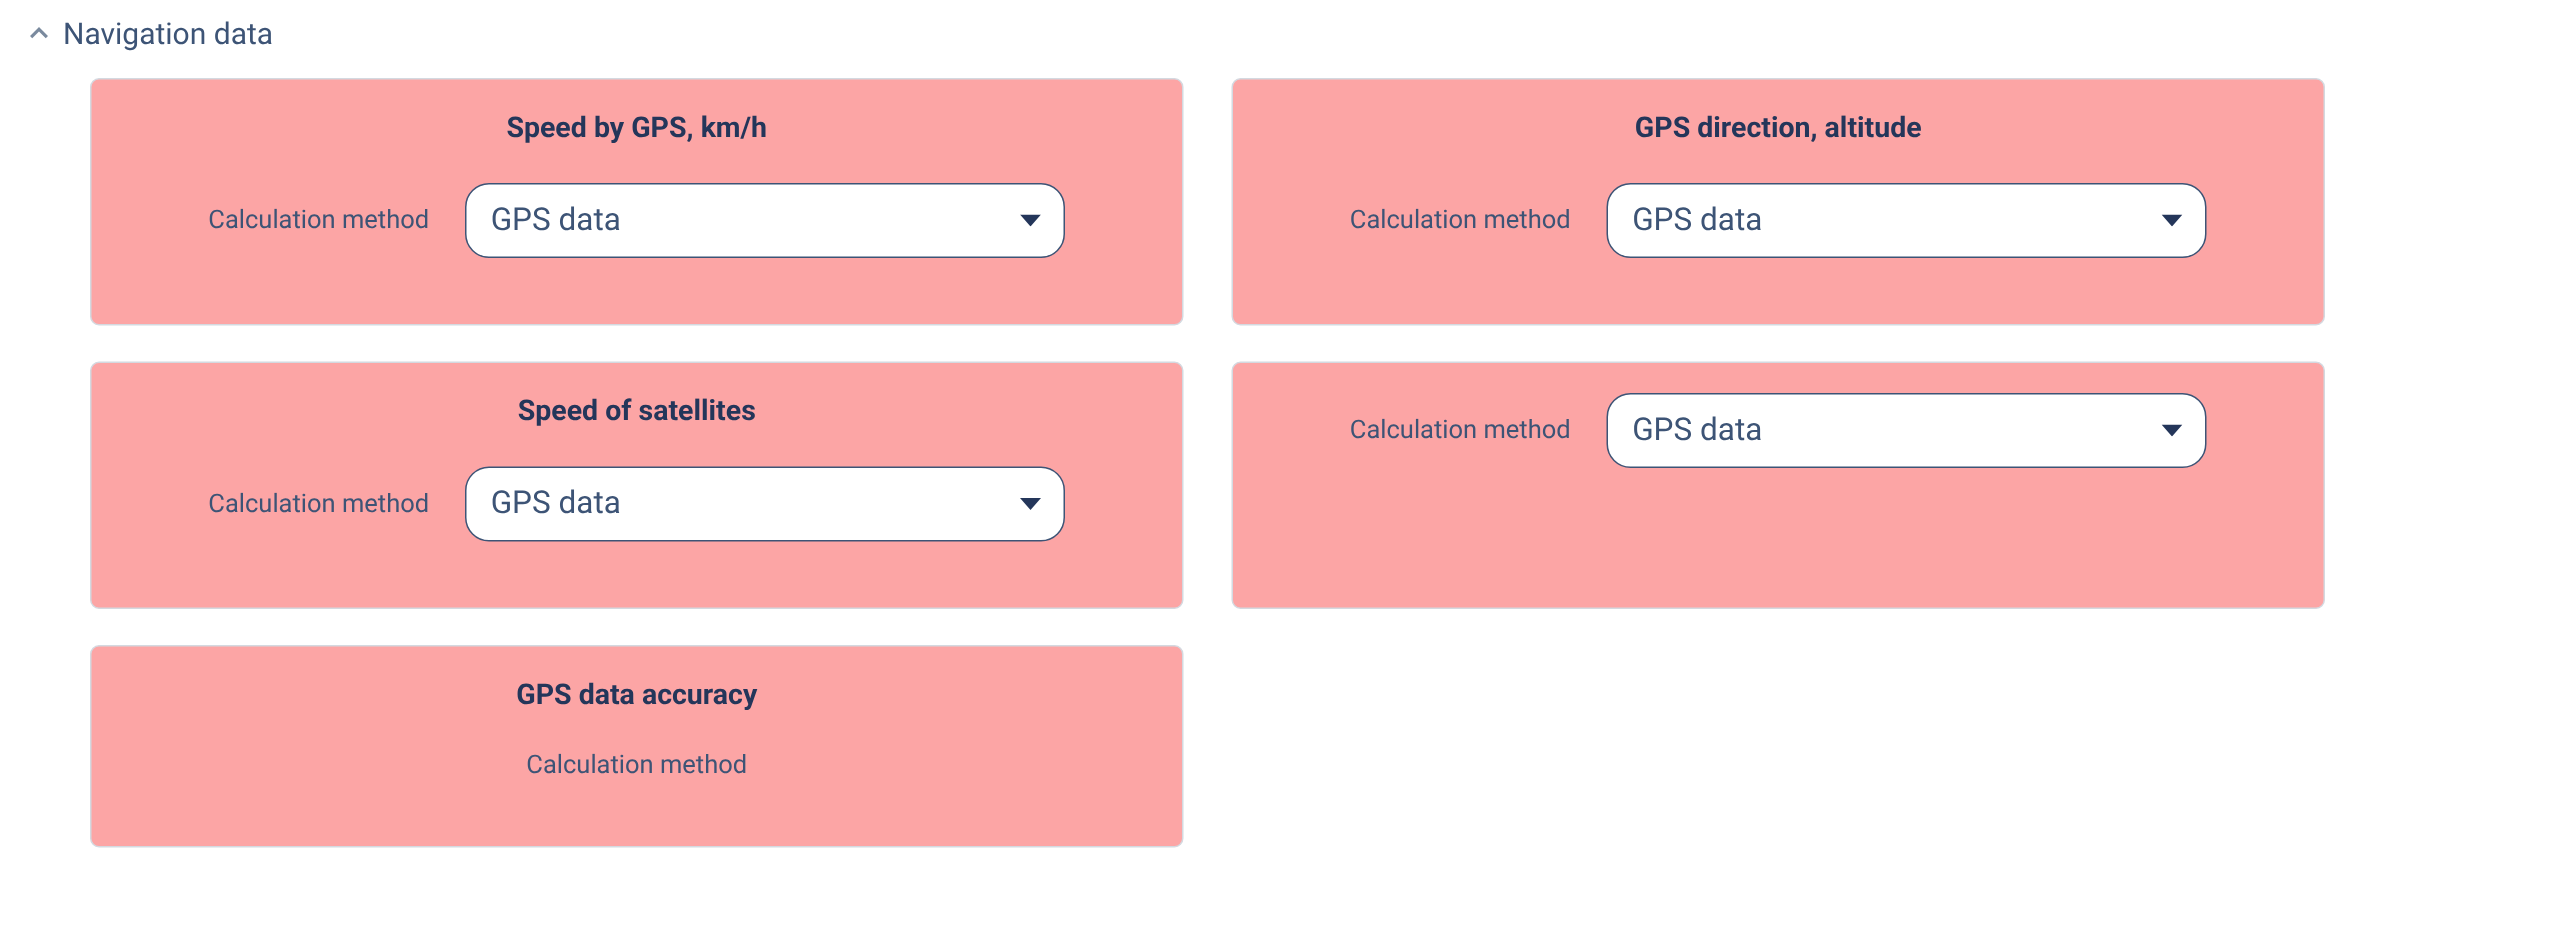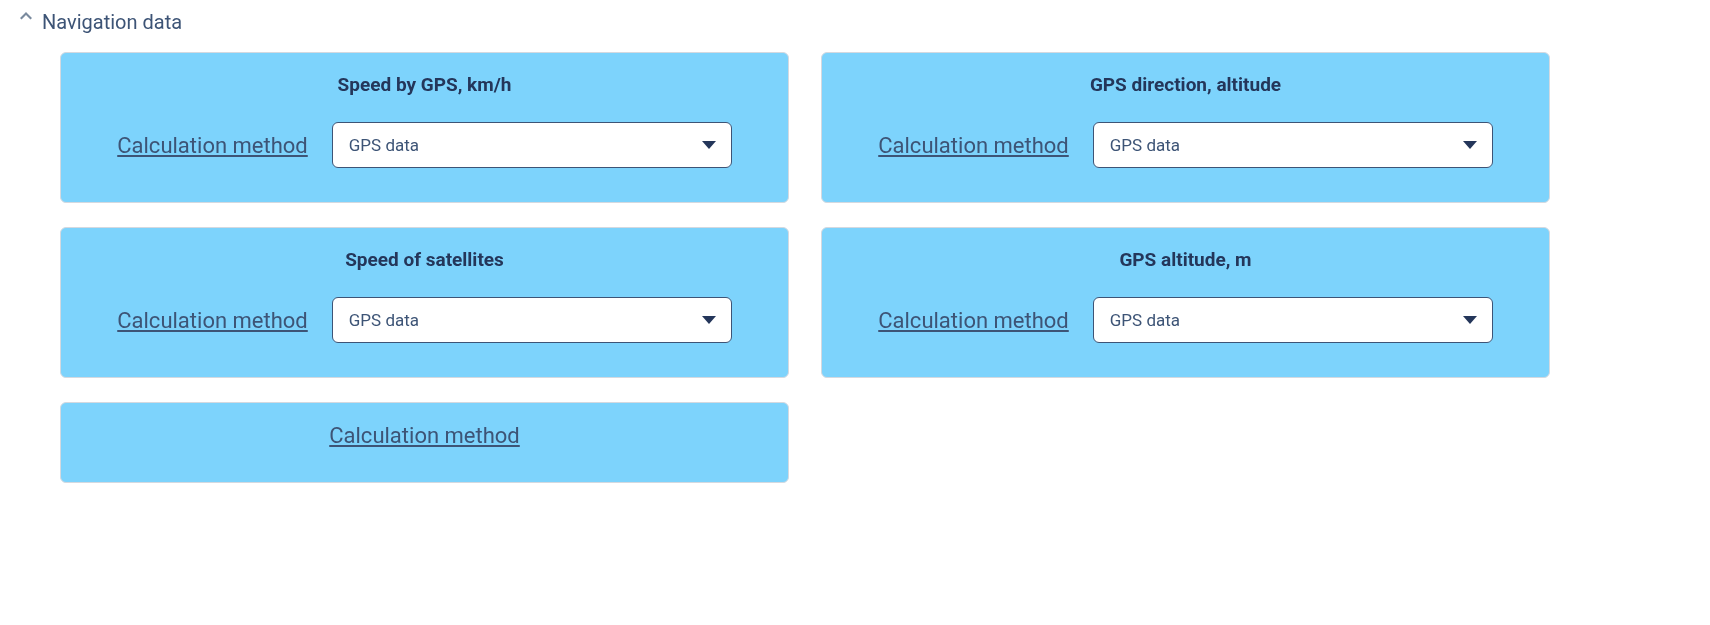--- a/index.html
+++ b/index.html
@@ -8,21 +8,21 @@
       padding: 0;
     }
     body {
       font-family: -apple-system, BlinkMacSystemFont, "Segoe UI", Roboto, "Helvetica Neue", Arial, sans-serif;
       background: #ffffff;
       padding: 10px 20px;
       width: 1710px;
     }
     .section-header {
       display: flex;
-      align-items: flex-start;
+      align-items: center;
       gap: 10px;
       margin-bottom: 18px;
       cursor: pointer;
     }
     .section-header .chevron {
       width: 12px;
       height: 12px;
       display: flex;
       align-items: center;
       justify-content: center;
@@ -38,53 +38,52 @@
     .cards-container {
       display: grid;
       grid-template-columns: 1fr 1fr;
       gap: 24px 32px;
       padding-left: 40px;
       padding-right: 140px;
     }
     .card {
       border: 1px solid #d4d9e0;
       border-radius: 6px;
-      padding: 20px 24px 34px 24px;
-      background: #7dd3fc;
+      padding: 20px 24px 44px 24px;
+      background: #fca5a5;
     }
     .card-title {
       color: #24365a;
       font-size: 19px;
       font-weight: 700;
       text-align: center;
       margin-bottom: 26px;
     }
     .field-row {
       display: flex;
       align-items: center;
       justify-content: center;
       gap: 24px;
     }
     .field-label {
       color: #3d5476;
-      font-size: 22px;
+      font-size: 17px;
       font-weight: 400;
       flex-shrink: 0;
-      text-decoration: underline;
     }
     .select-wrapper {
       position: relative;
       width: 400px;
     }
     .select {
       width: 100%;
       border: 1px solid #3d5476;
-      border-radius: 6px;
+      border-radius: 16px;
       padding: 12px 40px 12px 16px;
-      font-size: 17px;
+      font-size: 21px;
       color: #3d5476;
       background: #ffffff;
       cursor: pointer;
       display: flex;
       align-items: center;
       justify-content: space-between;
     }
     .select-caret {
       position: absolute;
       right: 16px;
@@ -160,37 +159,37 @@
         <span class="select-caret">
           <svg width="14" height="8" viewBox="0 0 14 8">
               <path d="M0 0 L14 0 L7 8 Z"></path>
             </svg>
         </span>
       </div>
     </div>
   </div>
 
   <div class="card">
-    <div class="card-title">GPS altitude, m</div>
     <div class="field-row">
       <span class="field-label">Calculation method</span>
       <div class="select-wrapper">
         <div class="select">
           <span>GPS data</span>
         </div>
         <span class="select-caret">
           <svg width="14" height="8" viewBox="0 0 14 8">
               <path d="M0 0 L14 0 L7 8 Z"></path>
             </svg>
         </span>
       </div>
     </div>
   </div>
 
   <div class="card">
+    <div class="card-title">GPS data accuracy</div>
     <div class="field-row">
       <span class="field-label">Calculation method</span>
     </div>
   </div>
 
   <div class="empty-cell"></div>
 
 </div>
 
 </body></html>

